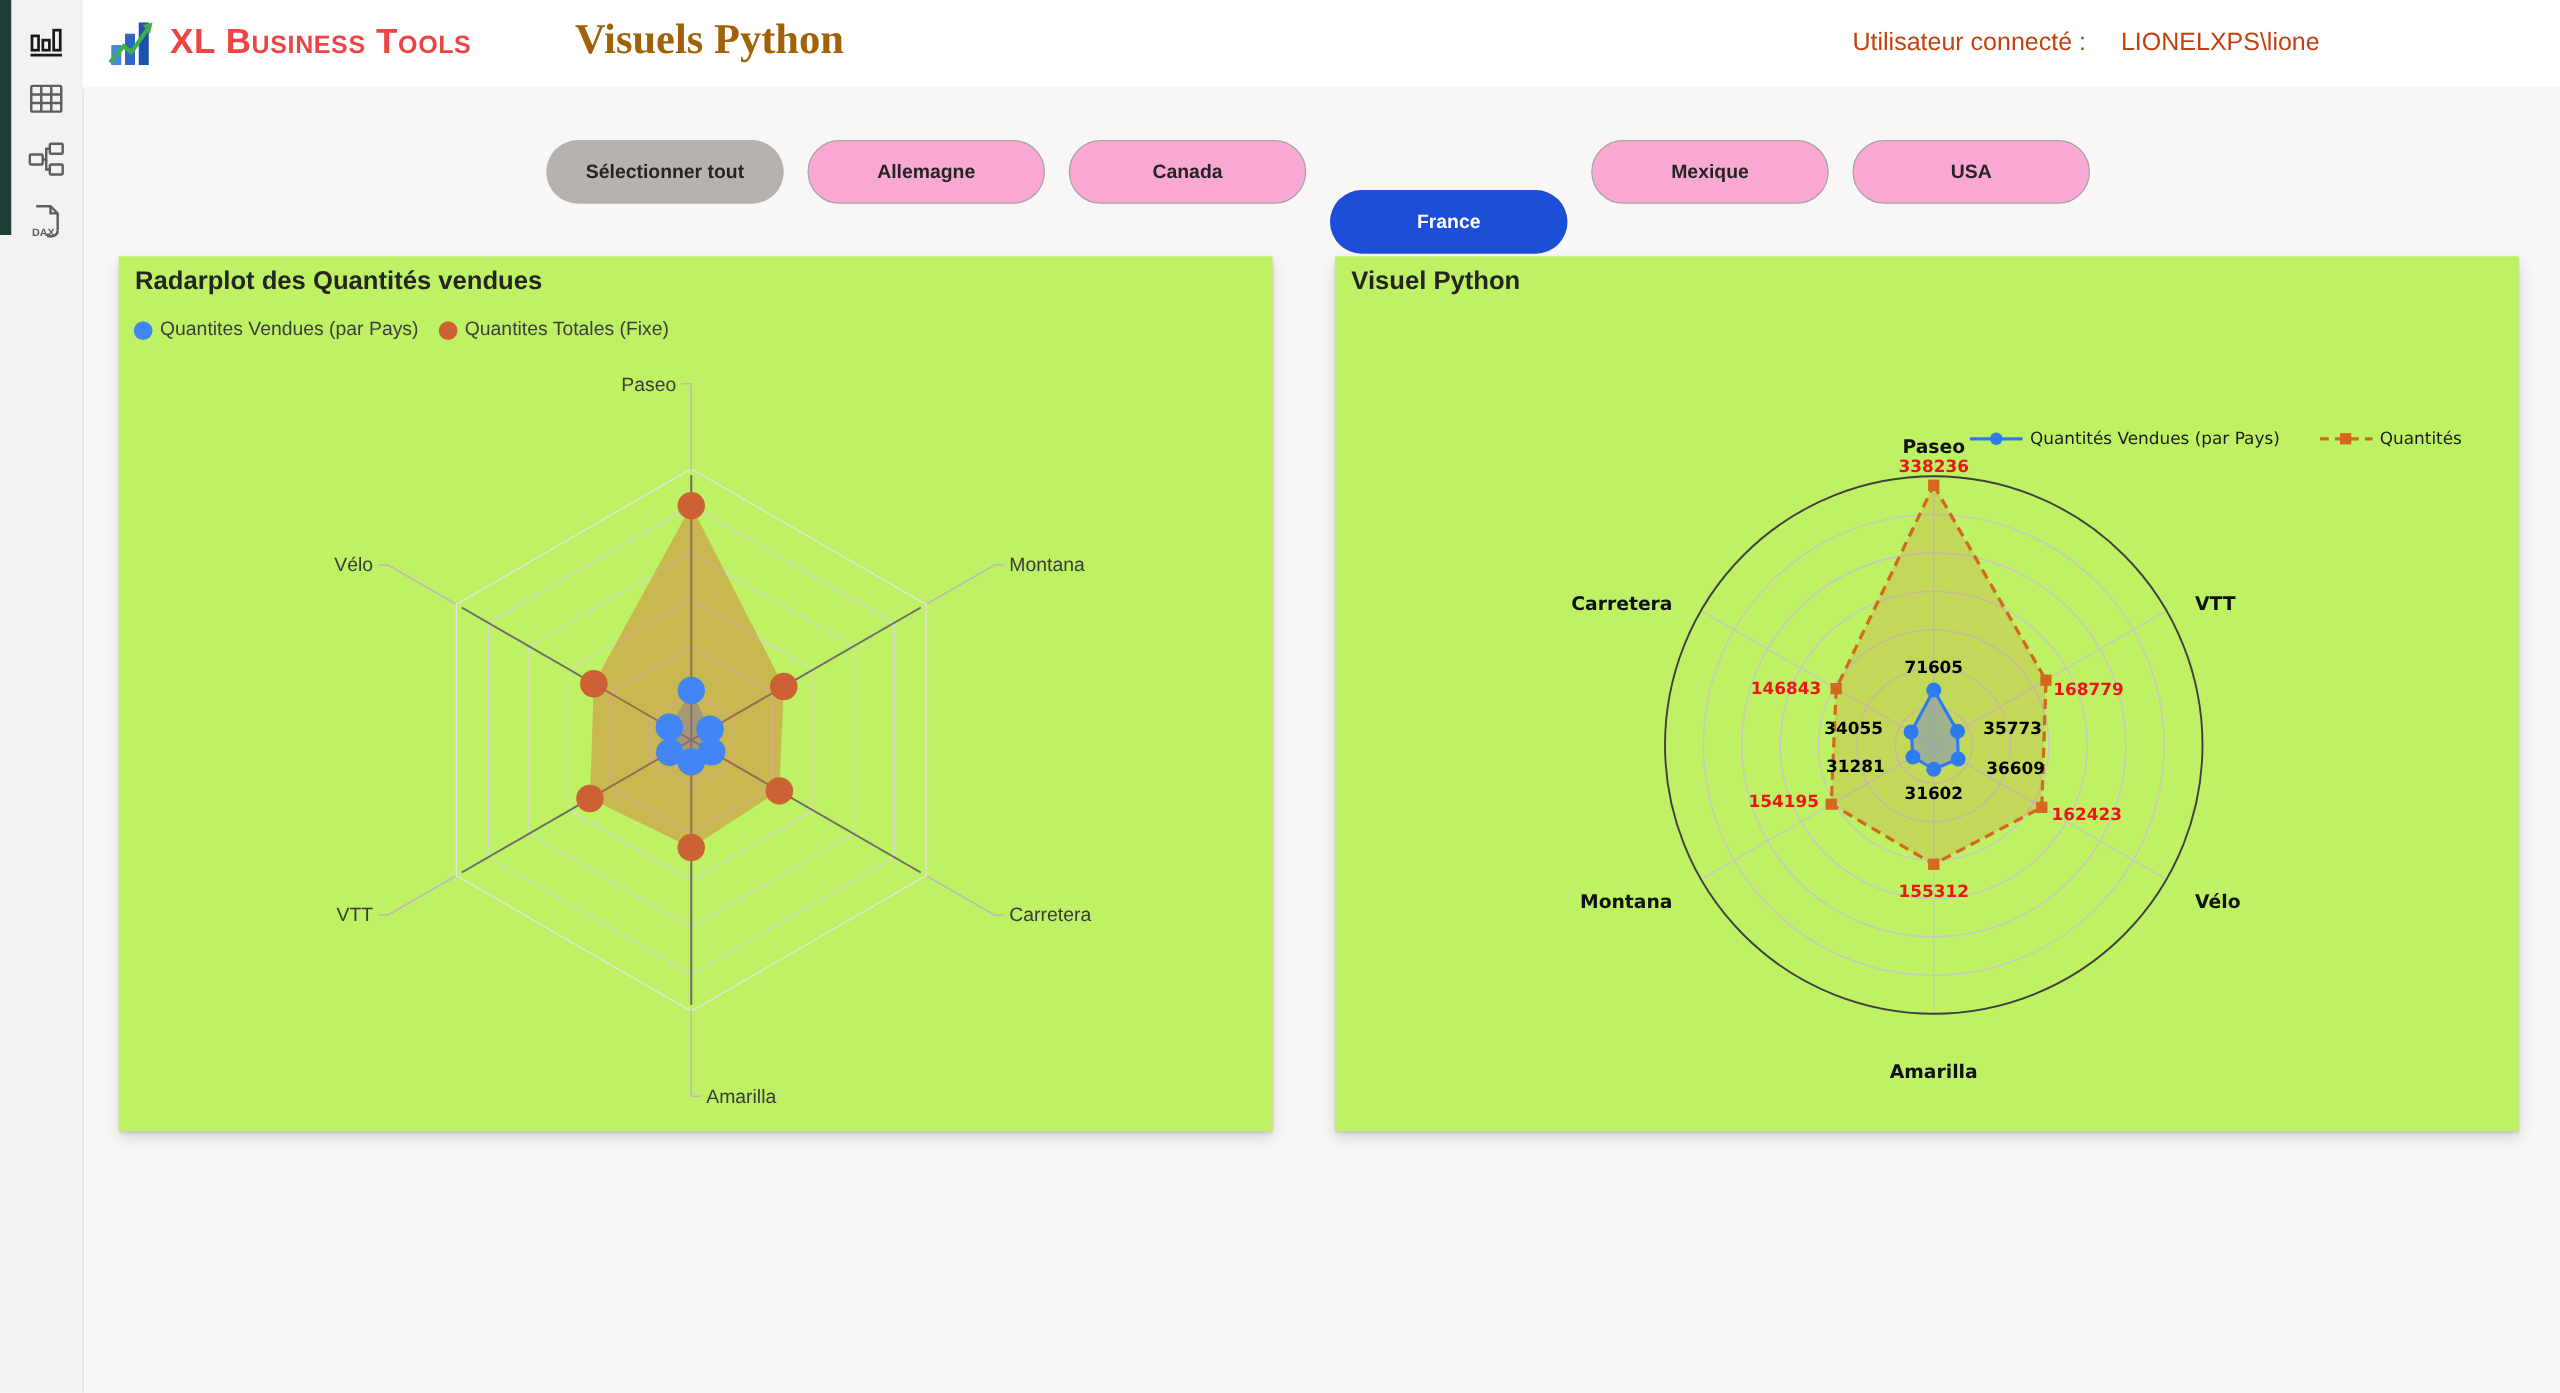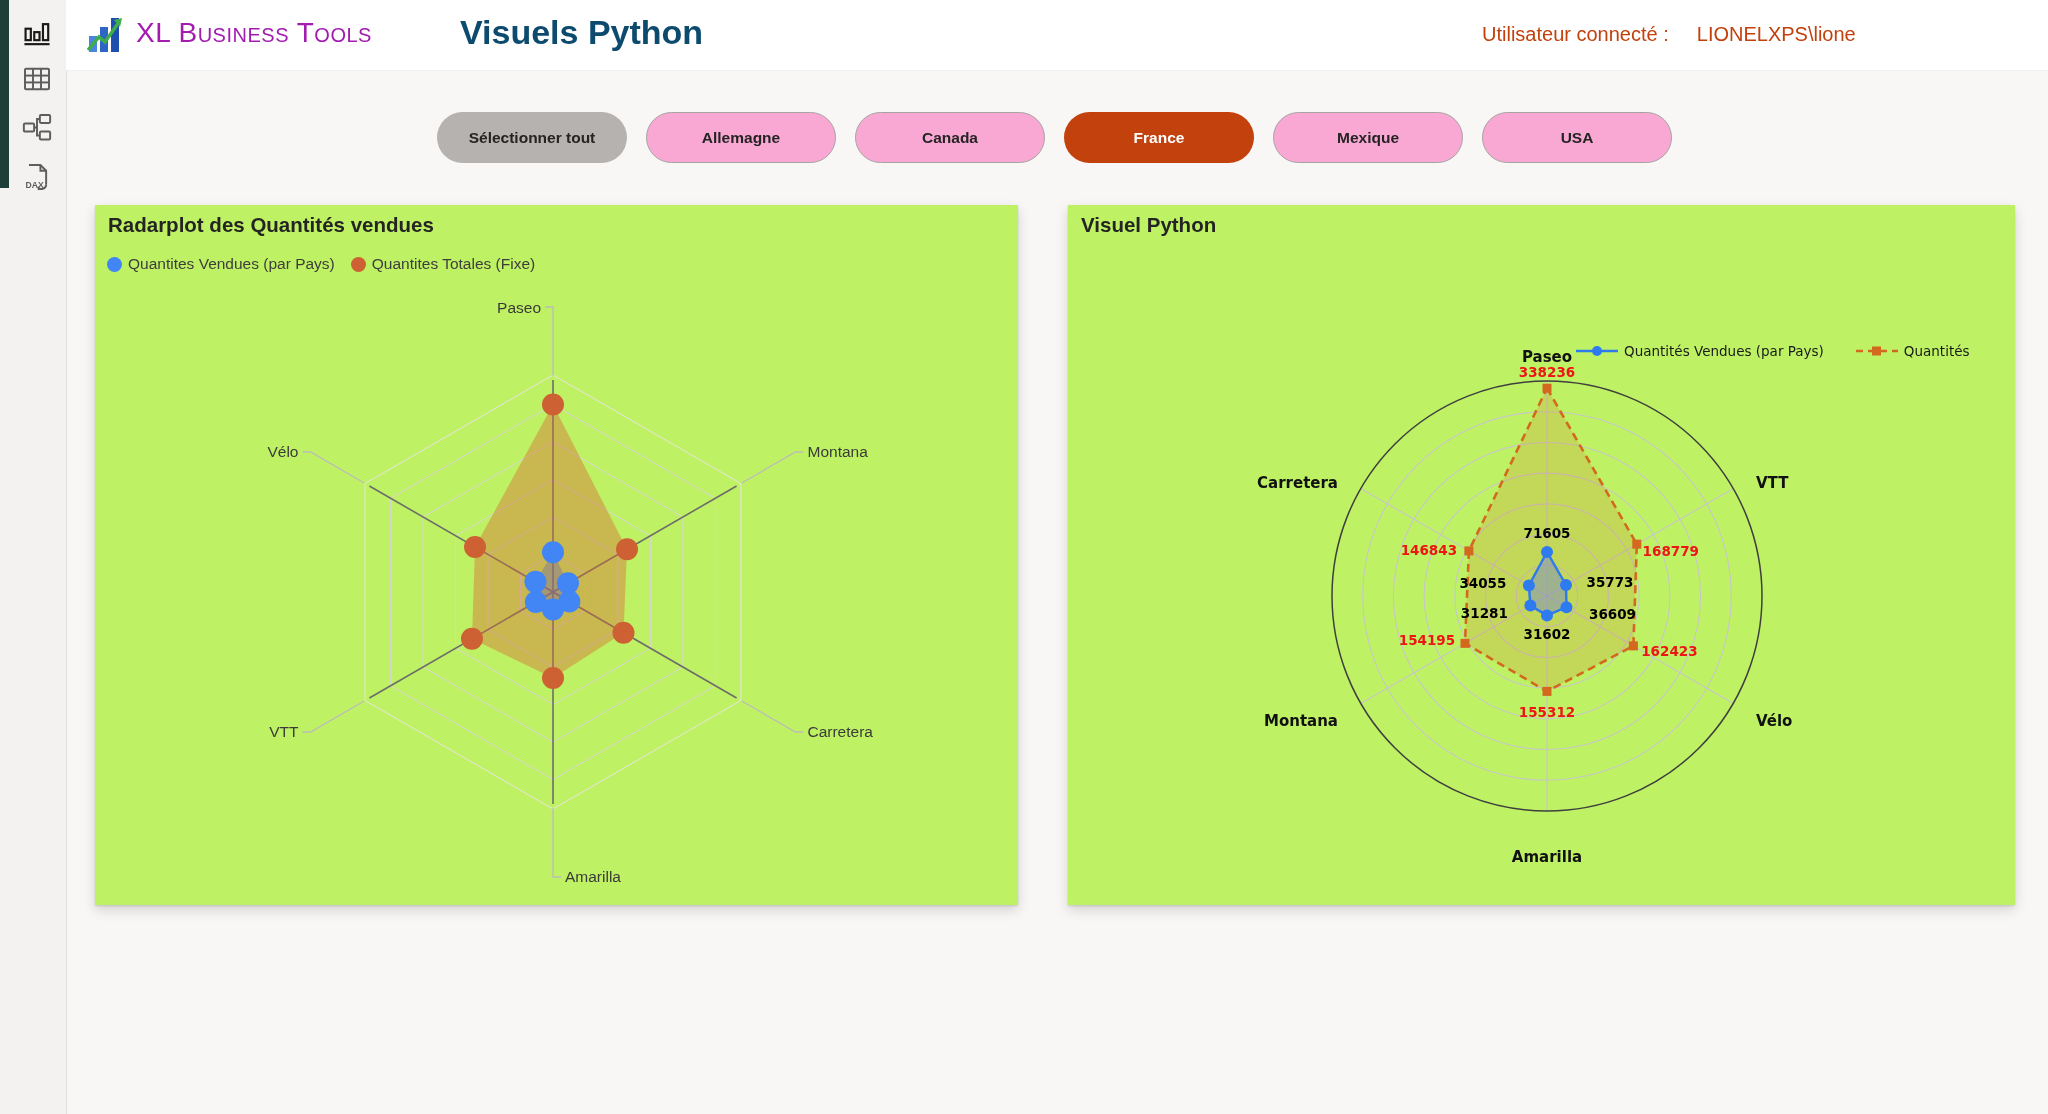--- a/index.html
+++ b/index.html
@@ -9,30 +9,30 @@
   }
   
   .sidebar{position:absolute;left:0;top:0;width:66px;height:1114px;background:#f3f2f1;border-right:1px solid #e2e0de;}
   .sidebar .accent{position:absolute;left:0;top:0;width:9px;height:188px;background:#1e3f37;}
   .side-icon{position:absolute;left:18px;width:38px;height:38px;display:flex;align-items:center;justify-content:center;cursor:pointer;}
   .side-icon svg{stroke:#5f5d5b;fill:none;stroke-width:1.7;}
   .side-icon.sel svg{stroke:#1b1a19;stroke-width:1.9;}
   
   .header{position:absolute;left:66px;top:0;width:1982px;height:70px;background:#ffffff;border-bottom:1px solid #f1efed;}
   .logo{position:absolute;left:20px;top:10px;display:flex;align-items:center;gap:10px;}
-  .logo-text{font-variant:small-caps;font-weight:400;font-size:28px;letter-spacing:.5px;color:#a21caf;}
-  .app-title{position:absolute;left:394px;top:13px;font-size:34px;font-weight:700;color:#0c4a6e;}
+  .logo-text{font-variant:small-caps;font-weight:700;font-size:28px;letter-spacing:.5px;color:#ef4444;}
+  .app-title{position:absolute;left:394px;top:13px;font-size:34px;font-weight:700;color:#a16207;font-family:Liberation Serif, serif;}
   .user-info{position:absolute;left:1416px;top:23px;display:flex;gap:28px;font-size:20px;color:#c2410c;}
   
   .filters{position:absolute;left:437px;top:112px;display:flex;gap:19px;}
   .pill{height:51px;min-width:190px;border-radius:37px;display:flex;align-items:center;justify-content:center;
         font-size:15.5px;font-weight:600;color:#252423;box-sizing:border-box;padding:0 30px;cursor:pointer;}
   .v-default{background:#f9a8d4;border:1.5px solid #a6a4a2;}
   .v-gray{background:#b5b2af;border:none;}
-  .v-dark{background:#c2410c;border:none;color:#ffffff;}
+  .v-dark{background:#1d4ed8;border:none;color:#ffffff;margin-top:40px;}
   
   .panel{position:absolute;top:205px;height:700px;background:#bef264;
          box-shadow:0 1px 2px rgba(0,0,0,.12),0 5px 12px rgba(0,0,0,.15);}
   .panel.left{left:95px;width:923px;}
   .panel.right{left:1068px;width:947px;}
   .panel-title{position:absolute;left:13px;top:8px;font-size:20.5px;font-weight:600;color:#252423;}
   .legend{position:absolute;left:12px;top:50px;display:flex;gap:16px;align-items:center;}
   .legend-item{display:flex;align-items:center;gap:6px;font-size:15.5px;color:#3e3d3b;}
   .legend-dot{width:15px;height:15px;border-radius:50%;}
   .chart-svg{position:absolute;left:0;top:0;}

